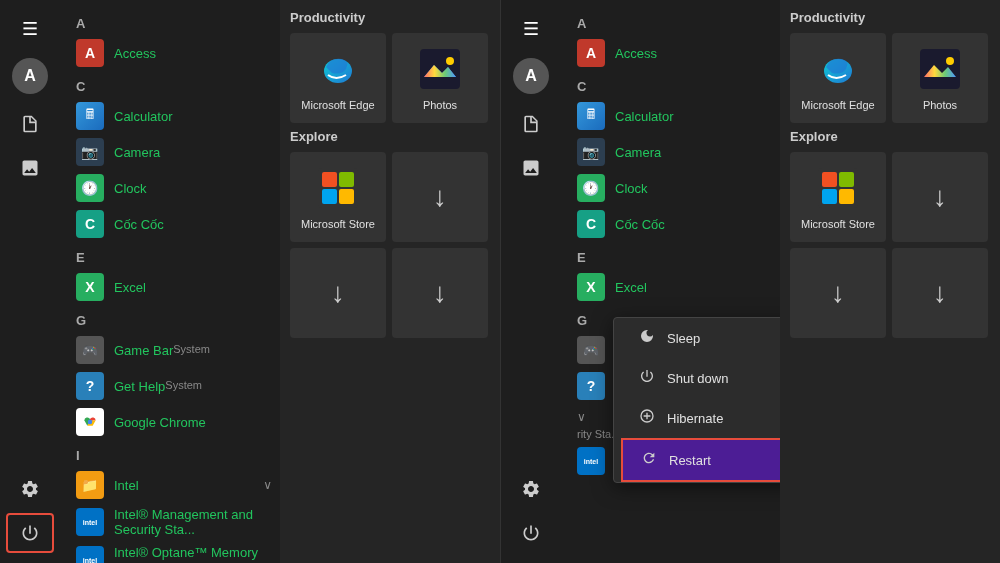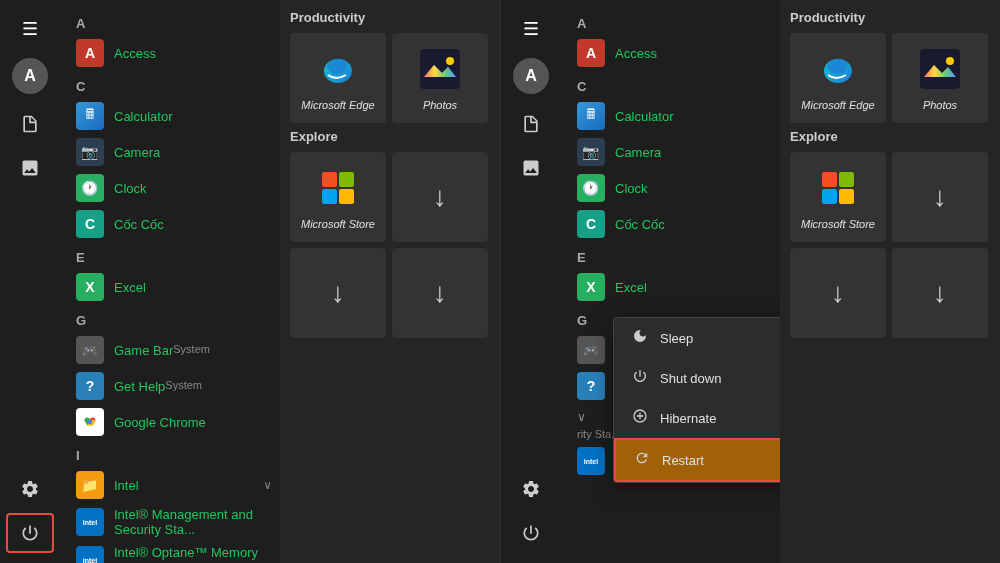--- a/index.html
+++ b/index.html
@@ -223,21 +223,20 @@
       display: flex;
       align-items: center;
       justify-content: center;
       font-size: 28px;
     }
 
     .tile-label {
       color: #e0e0e0;
       font-size: 11px;
       text-align: left;
-      font-style: italic;
     }
 
     .tile-download {
       font-size: 28px;
       color: #ccc;
     }
 
     
     .context-menu {
       position: absolute;
@@ -253,24 +252,25 @@
     }
 
     .context-menu-item {
       display: flex;
       align-items: center;
       padding: 10px 16px;
       cursor: pointer;
       gap: 10px;
       color: #e0e0e0;
       font-size: 13px;
+      margin-left: 7px;
     }
 
     .context-menu-item.highlighted {
-      background: #a16207;
+      background: #4c1d95;
       border: 2px solid #e74c3c;
     }
 
     .context-icon {
       font-size: 16px;
       color: #ccc;
       width: 20px;
       text-align: center;
     }
 

